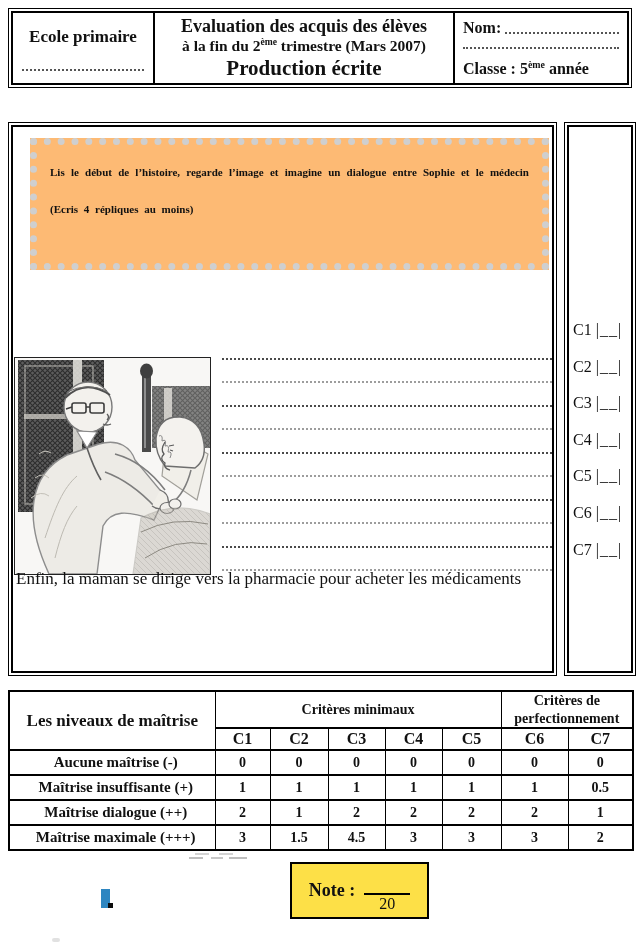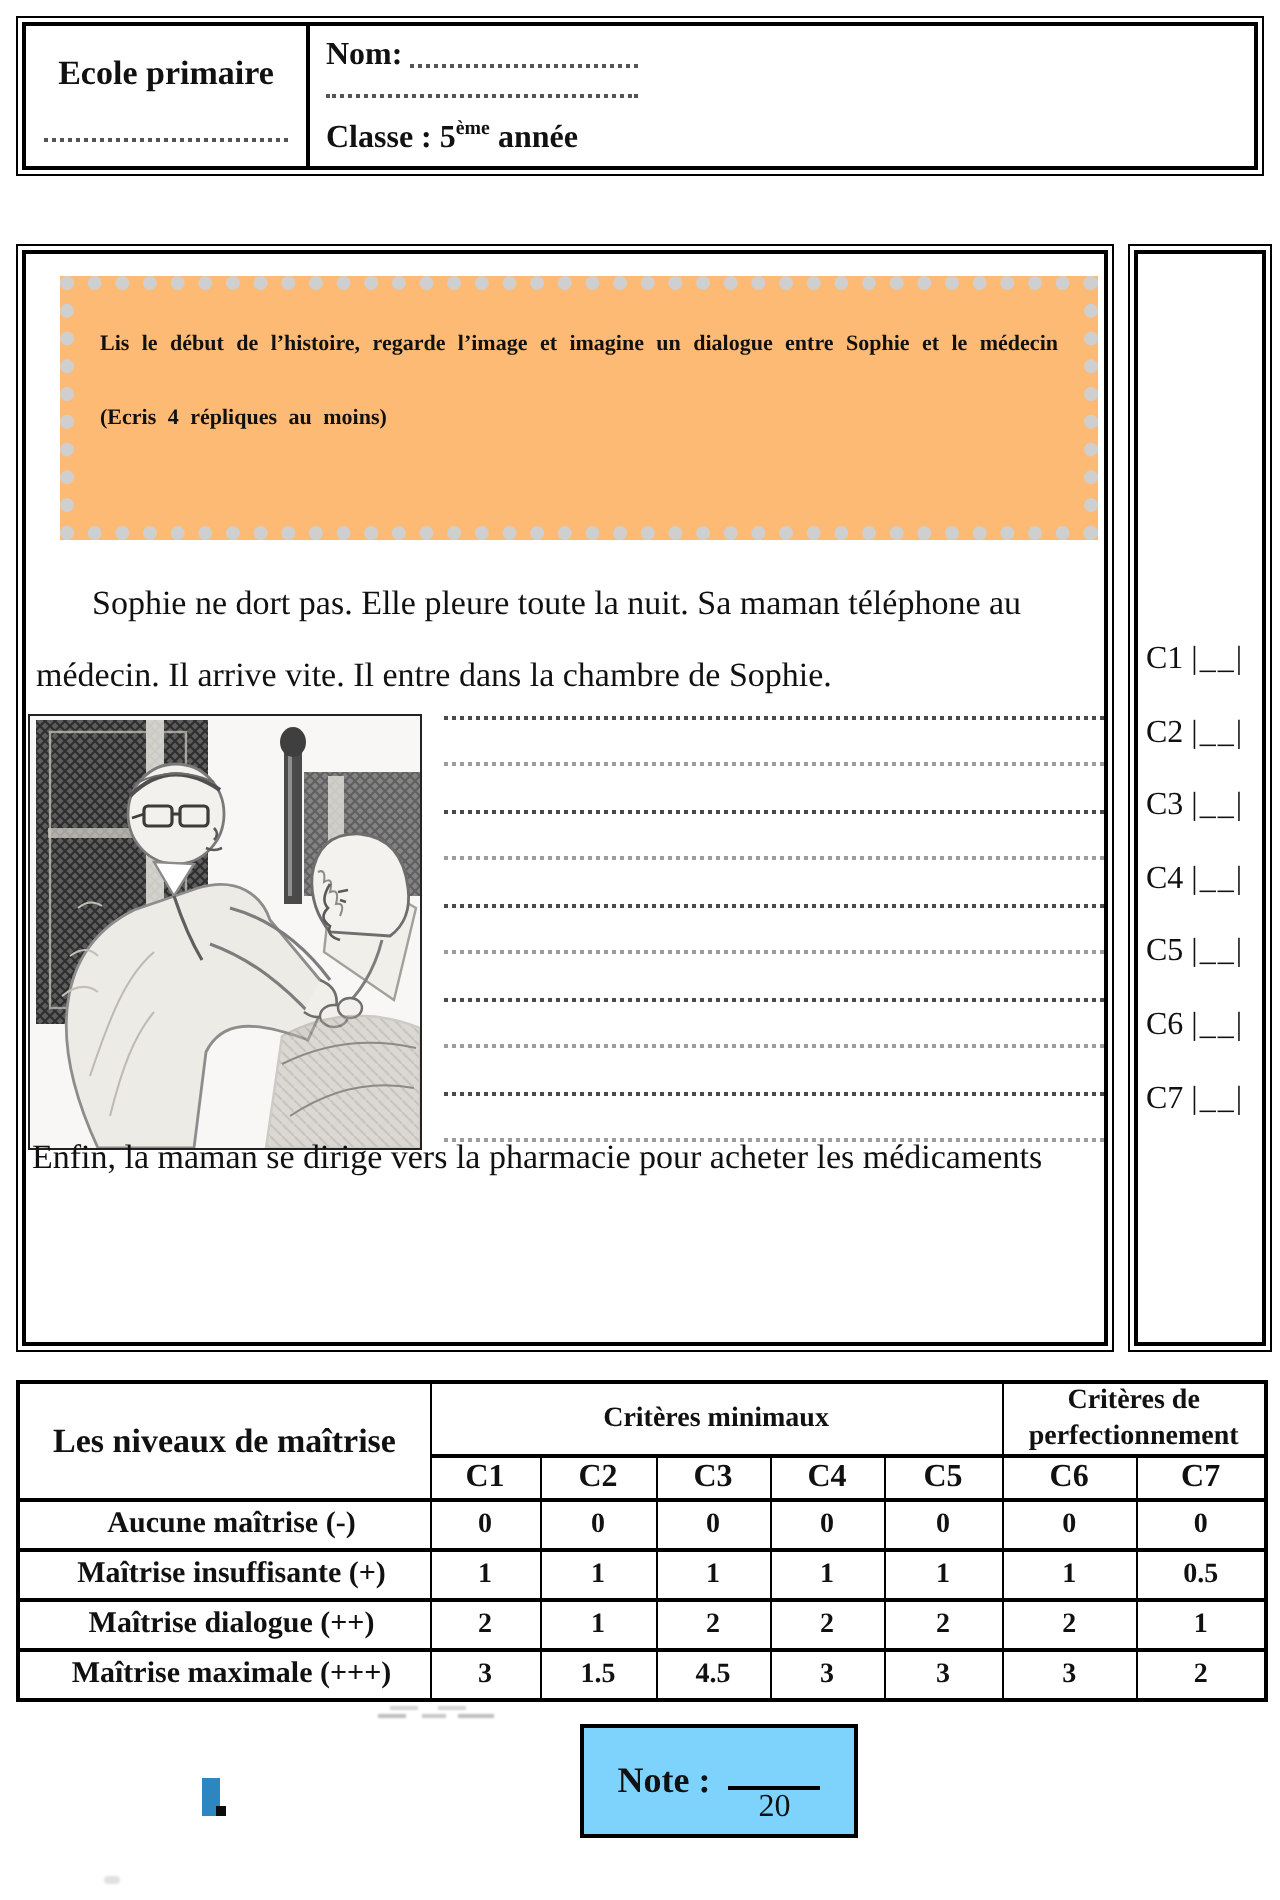--- a/index.html
+++ b/index.html
@@ -56,21 +56,21 @@
   #criteria td { border:1px solid #000; border-top-width:2px; border-bottom-width:2px; text-align:center; vertical-align:middle; }
   #criteria { border:2px solid #000; }
   #criteria .lbl-hd { font-weight:bold; font-size:17px; }
   #criteria .grp { font-weight:bold; font-size:14px; line-height:1.25; height:37px; }
   #criteria .chd { font-weight:bold; font-size:16px; height:22px; border-top-width:1px; }
   #criteria .rlbl { text-align:center; font-weight:bold; font-size:15px; padding-left:7px; height:25px; }
   #criteria .val { font-weight:bold; font-size:14px; }
 
   
   #notebox { left:290px; top:862px; width:139px; height:57px; border:2px solid #000;
-             display:flex; align-items:center; justify-content:center; background:#7dd3fc; }
+             display:flex; align-items:center; justify-content:center; background:#fde047; }
   #notebox .note-lbl { font-weight:bold; font-size:18px; }
   .note-frac { display:inline-flex; flex-direction:column; align-items:center; margin-left:9px; transform:translateY(7px); }
   .note-blank { width:46px; height:11px; border-bottom:2px solid #000; }
   .note-den { font-size:16px; line-height:17px; }
 
   #smudge { left:189px; top:853px; width:58px; height:8px; opacity:.55; filter:blur(.6px);
             background:
               linear-gradient(90deg,#8a8a8a 0 14px,transparent 14px 22px,#9a9a9a 22px 34px,transparent 34px 40px,#8a8a8a 40px 58px) 0 4px/58px 2px no-repeat,
               linear-gradient(90deg,transparent 0 6px,#b0b0b0 6px 20px,transparent 20px 30px,#b0b0b0 30px 44px,transparent 44px) 0 0/58px 2px no-repeat; }
   #bluemark { left:101px; top:889px; width:9px; height:19px; background:#2e86c1; }
@@ -81,38 +81,42 @@
 <body>
 
 <div id="page">
 
   <div id="hdr" class="abs dbl">
     <div class="dbl-in">
       <div id="hdr-school" class="hdr-cell">
         <span class="lbl">Ecole primaire</span>
         <span class="dotline"></span>
       </div>
+      <div id="hdr-title" class="hdr-cell">
+        <div class="t1">Evaluation des acquis des élèves</div>
+        <div class="t2"><span>à la fin du 2</span><sup>ème</sup><span> trimestre (Mars 2007)</span></div>
+        <div class="t3">Production écrite</div>
+      </div>
       <div id="hdr-student" class="hdr-cell">
         <div class="nom-row">
             <span>Nom:</span>
             <span class="dotline"></span>
           </div>
         <div class="dotline full-dot"></div>
         <div><span>Classe : 5</span><sup>ème</sup><span> année</span></div>
       </div>
     </div>
   </div>
 
   <div id="mainbox" class="abs dbl">
       <div class="dbl-in"></div>
     </div>
 
   <div id="instruction" class="abs">Lis le début de l’histoire, regarde l’image et imagine un dialogue entre Sophie et le médecin (Ecris 4 répliques au moins)</div>
 
-  <p id="story" class="abs">Sophie ne dort pas. Elle pleure toute la nuit. Sa maman téléphone au médecin. Il arrive vite. Il entre dans la chambre de Sophie.</p>
 
   <div id="picture" class="abs">
     <svg width="195" height="216" viewBox="0 0 195 216">
       <defs>
         <pattern id="xh" width="5" height="5" patternUnits="userSpaceOnUse">
           <rect width="5" height="5" fill="#5d5d5d"></rect>
           <path d="M0,0 L5,5 M5,0 L0,5" stroke="#2d2d2d" stroke-width="1.1"></path>
         </pattern>
         <pattern id="xh2" width="6" height="6" patternUnits="userSpaceOnUse">
           <rect width="6" height="6" fill="#b9b4ac"></rect>

